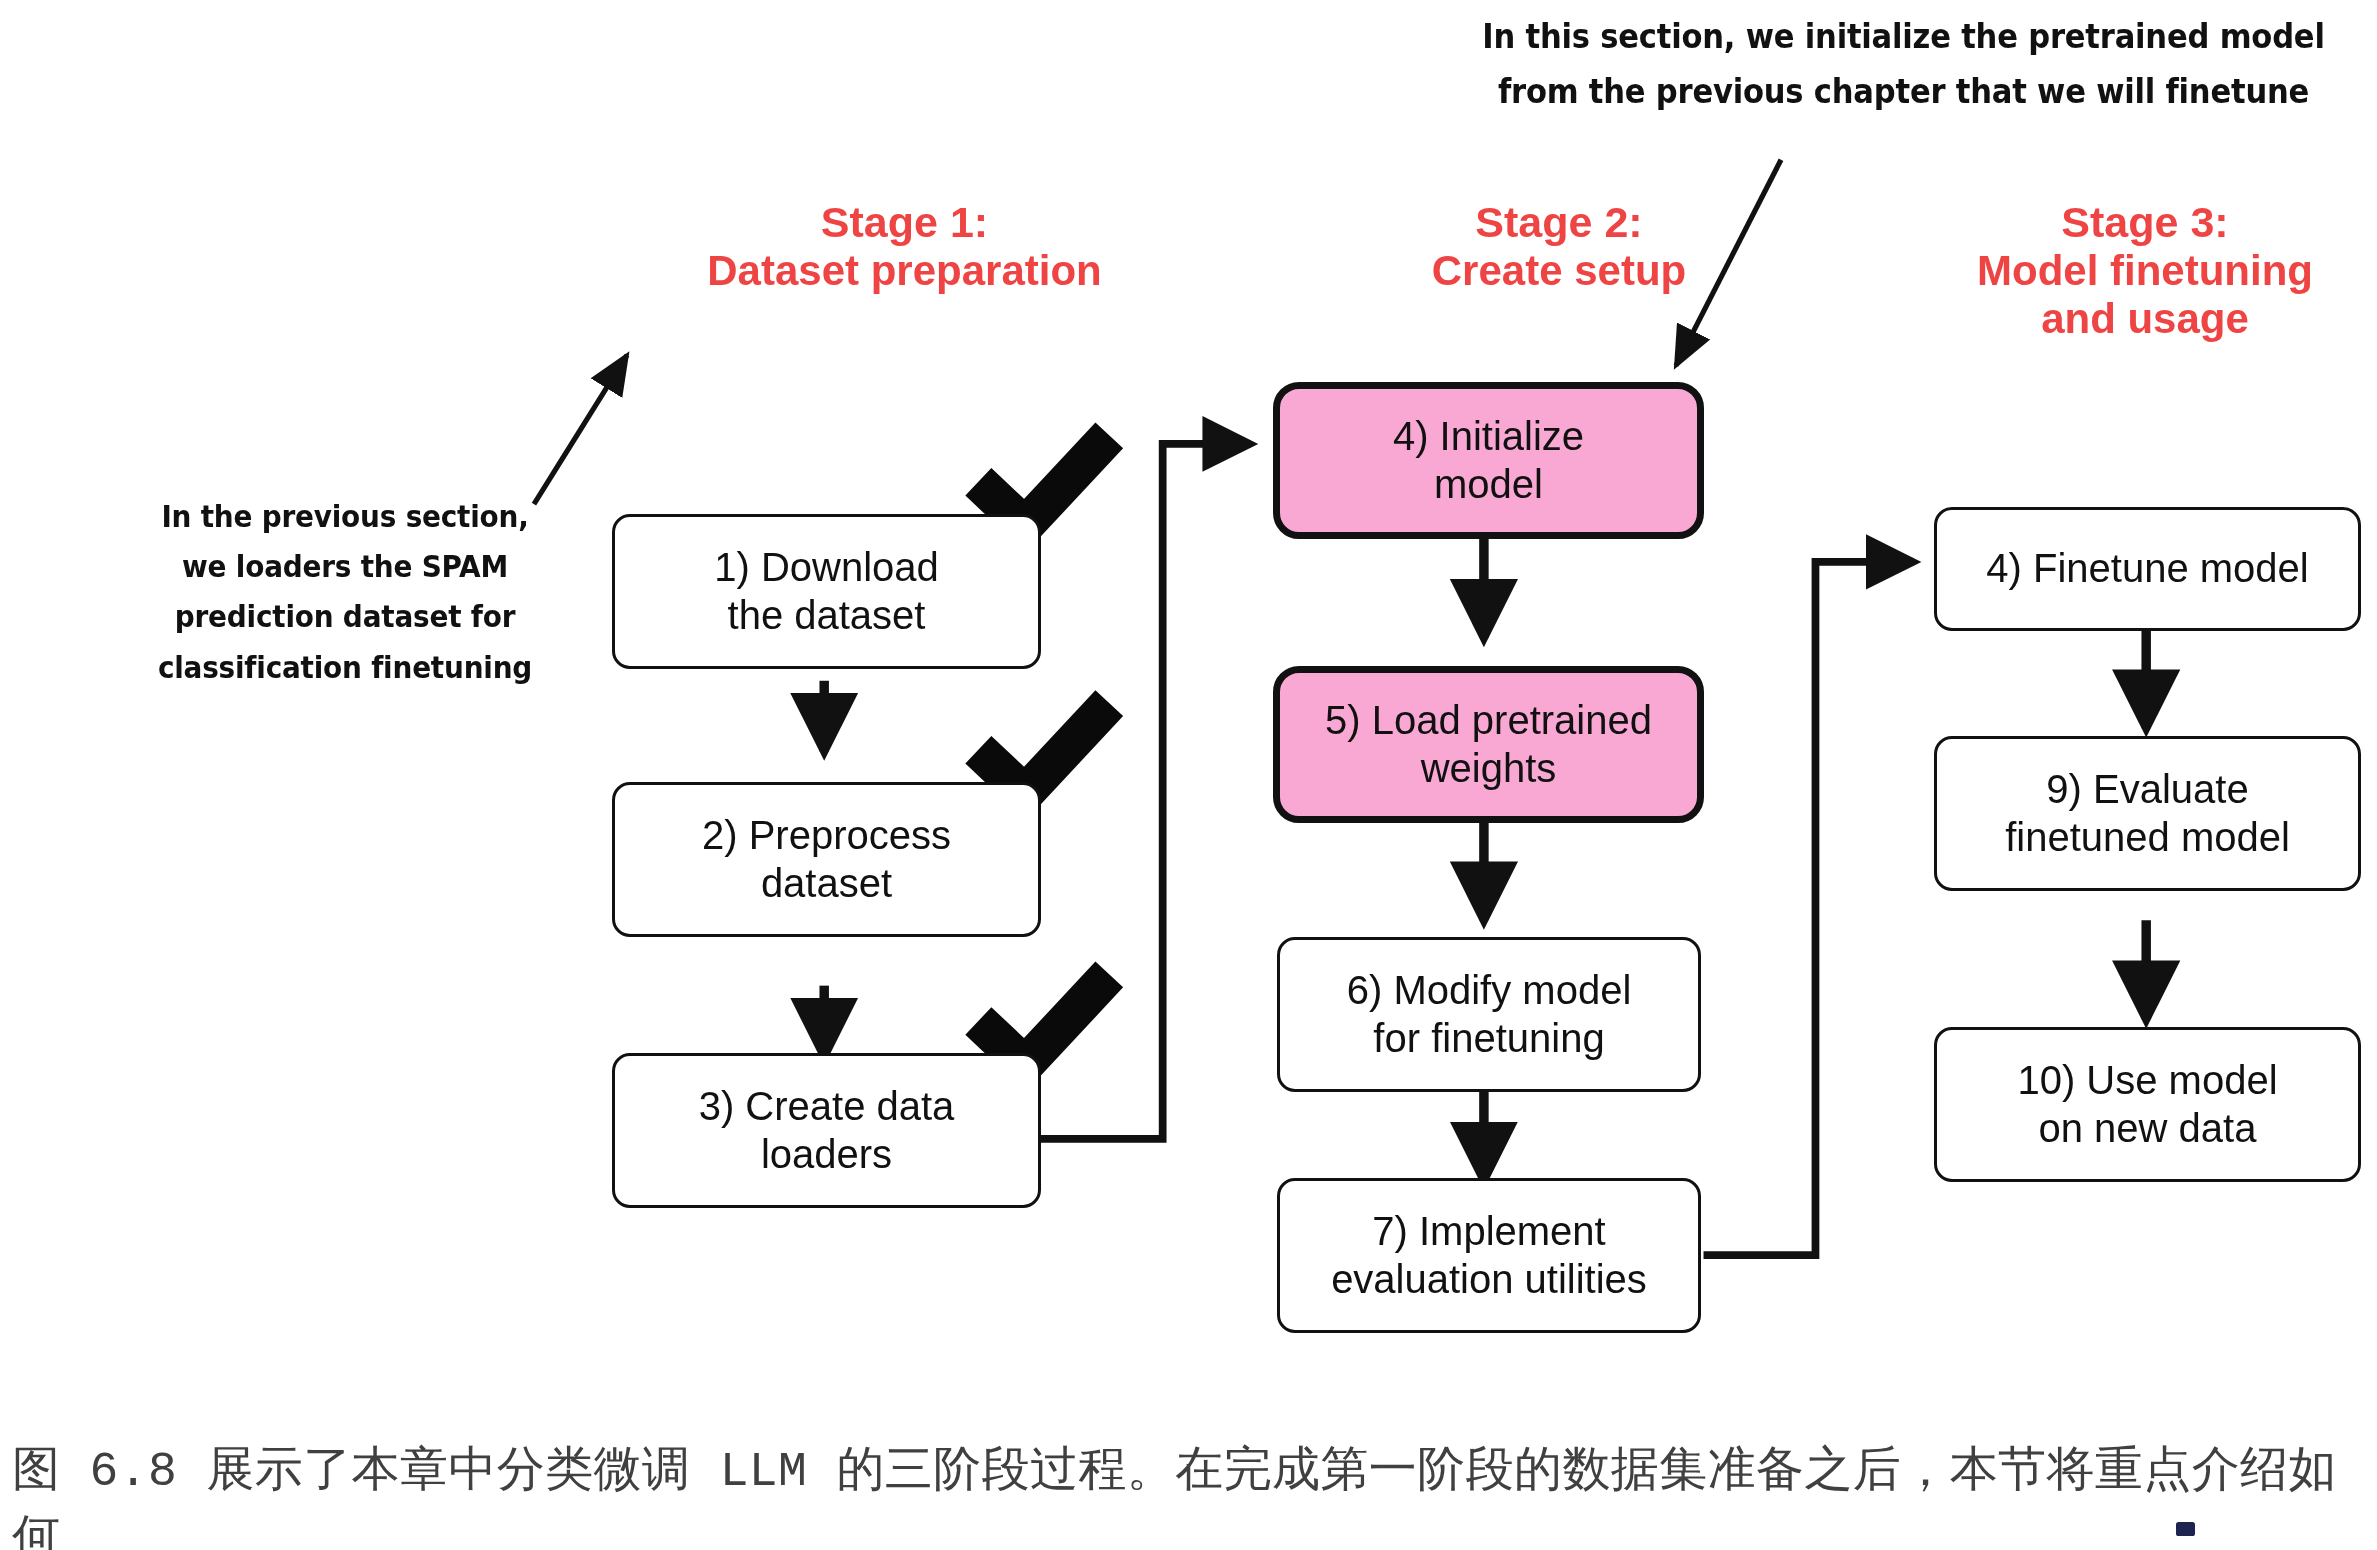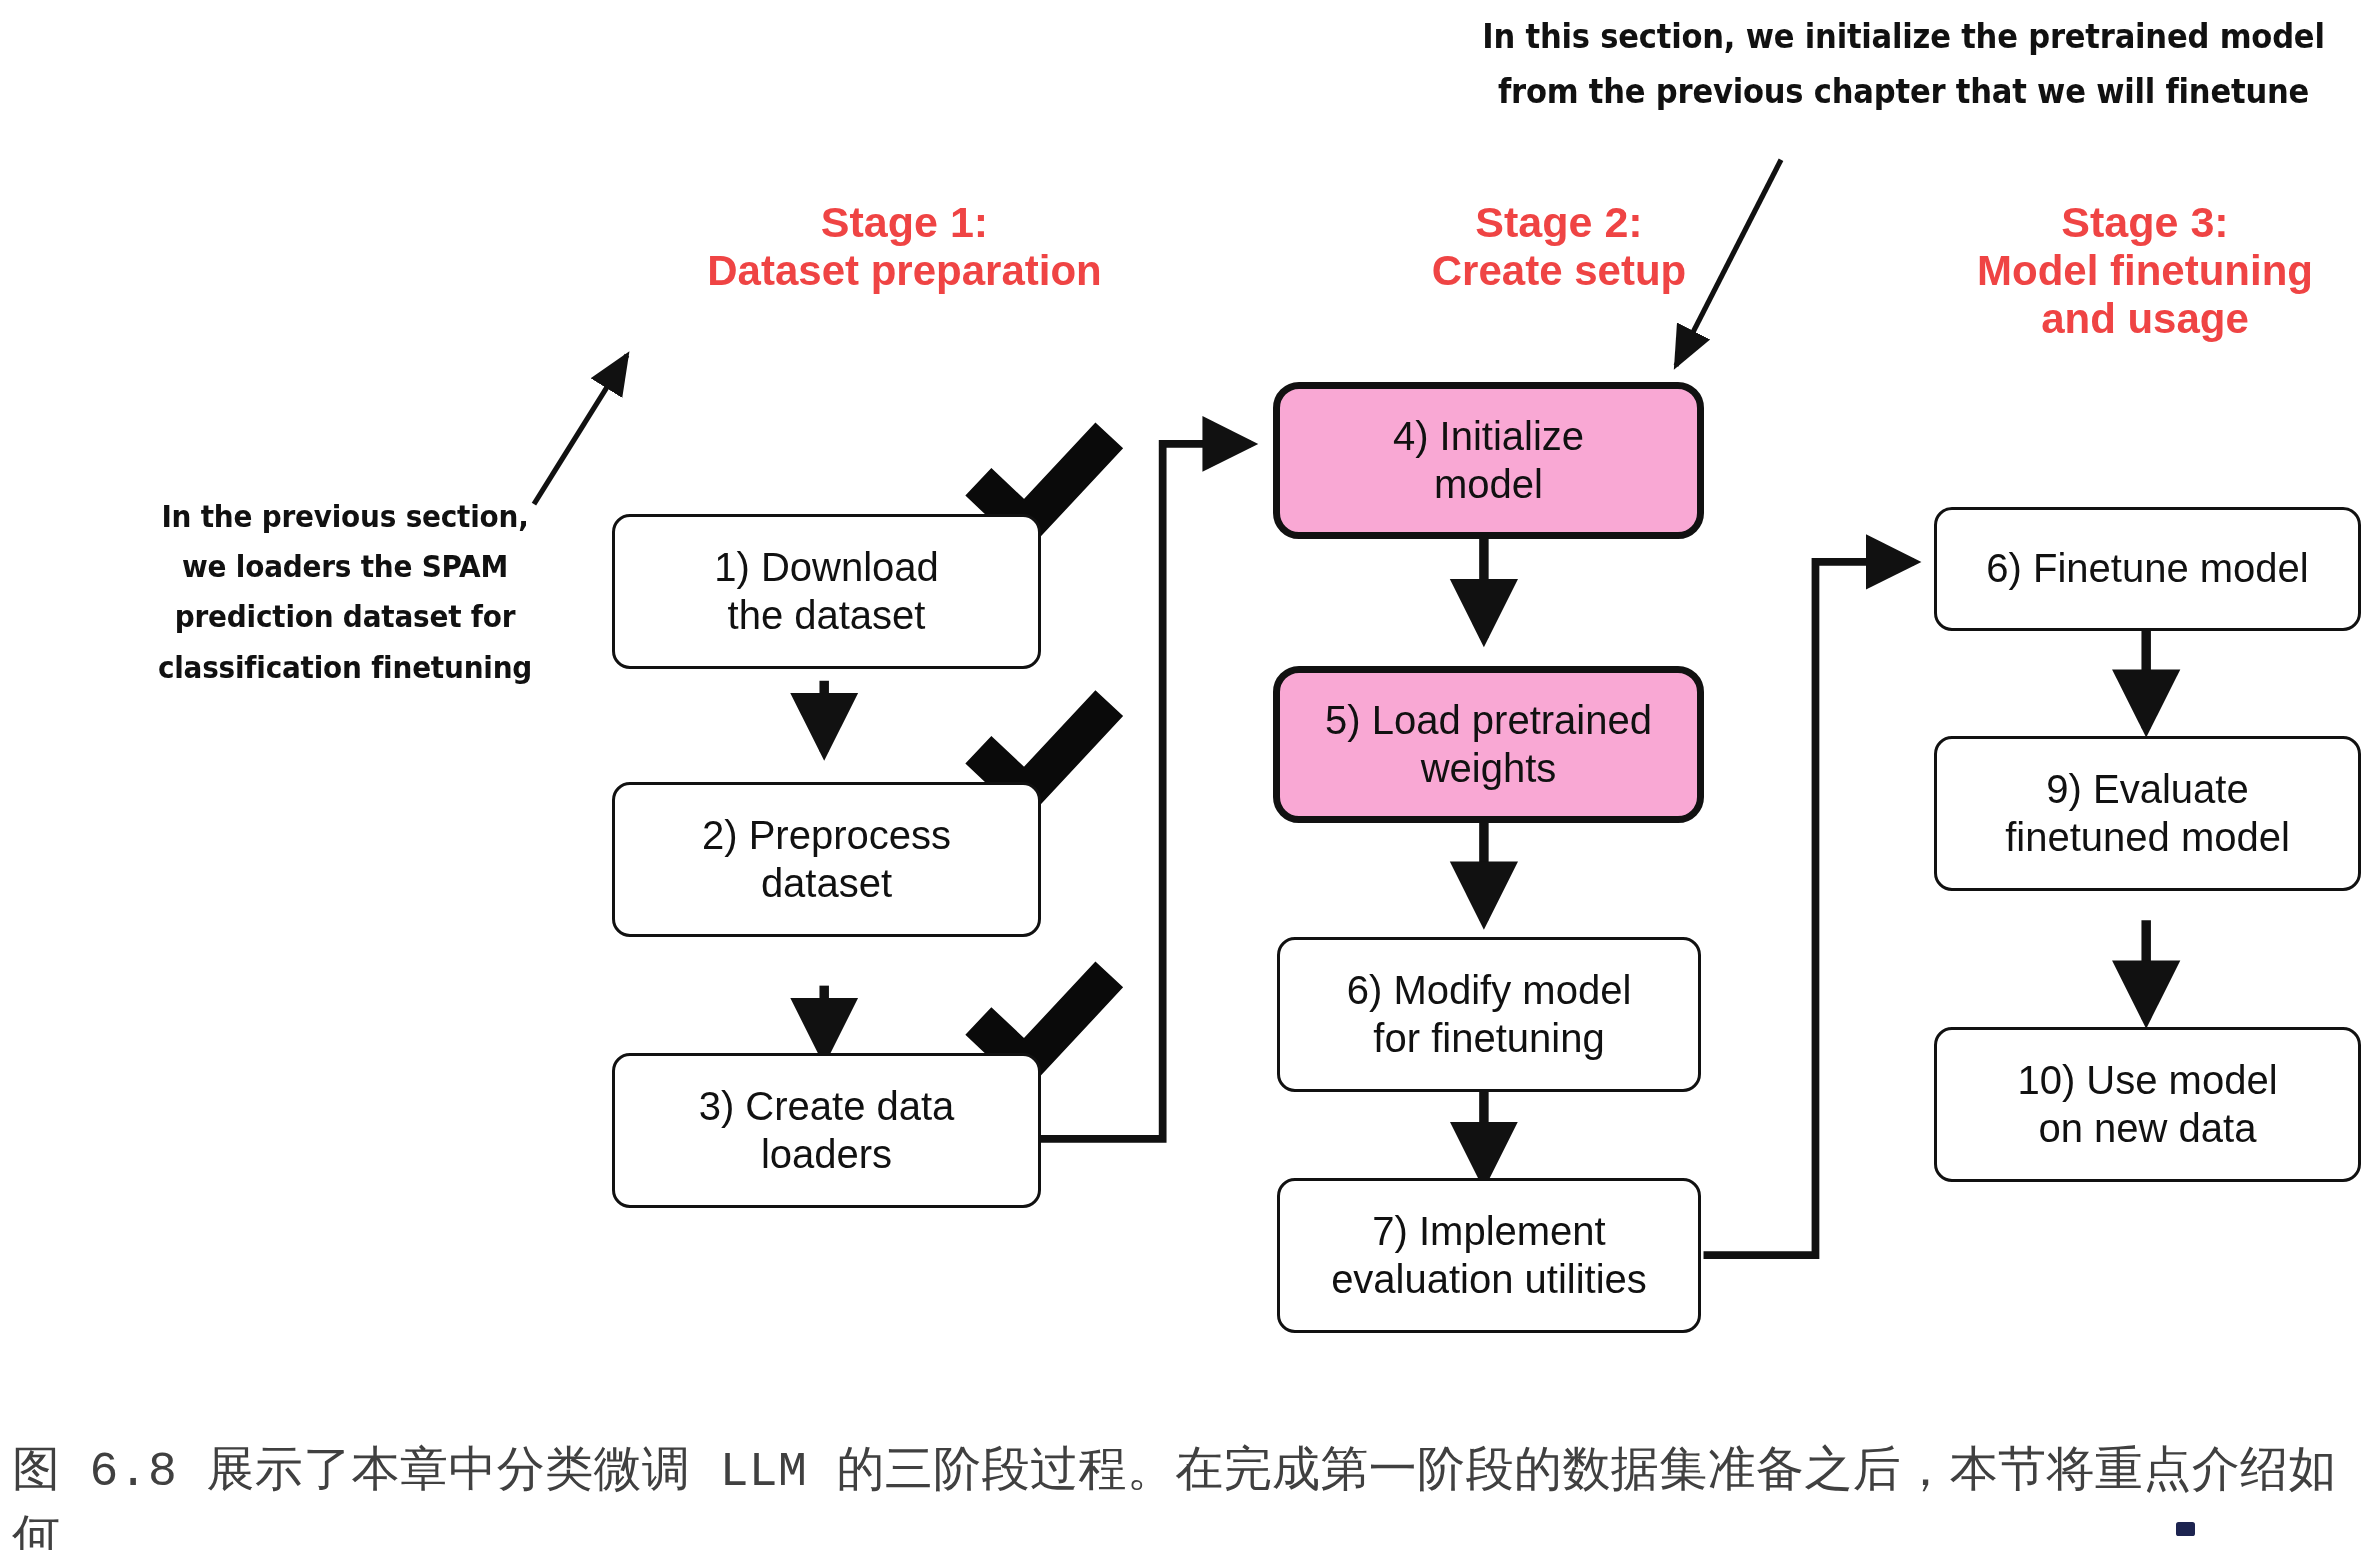--- a/index.html
+++ b/index.html
@@ -142,21 +142,21 @@
 
   <div class="box blue" style="left:1273px;top:382px;width:431px;height:157px;">4) Initialize
 model</div>
   <div class="box blue" style="left:1273px;top:666px;width:431px;height:157px;">5) Load pretrained
 weights</div>
   <div class="box" style="left:1277px;top:937px;width:424px;height:155px;">6) Modify model
 for finetuning</div>
   <div class="box" style="left:1277px;top:1178px;width:424px;height:155px;">7) Implement
 evaluation utilities</div>
 
-  <div class="box" style="left:1934px;top:507px;width:427px;height:124px;">6) Finetune model</div>
+  <div class="box" style="left:1934px;top:507px;width:427px;height:124px;">4) Finetune model</div>
   <div class="box" style="left:1934px;top:736px;width:427px;height:155px;">9) Evaluate
 finetuned model</div>
   <div class="box" style="left:1934px;top:1027px;width:427px;height:155px;">10) Use model
 on new data</div>
 
   <div id="caption">
     <div>图 6.8 展示了本章中分类微调 LLM 的三阶段过程。在完成第一阶段的数据集准备之后，本节将重点介绍如何</div>
     <div id="caption-line2">初始化用于垃圾消息分类的 LLM。</div>
   </div>
   <div id="corner-dot"></div>

